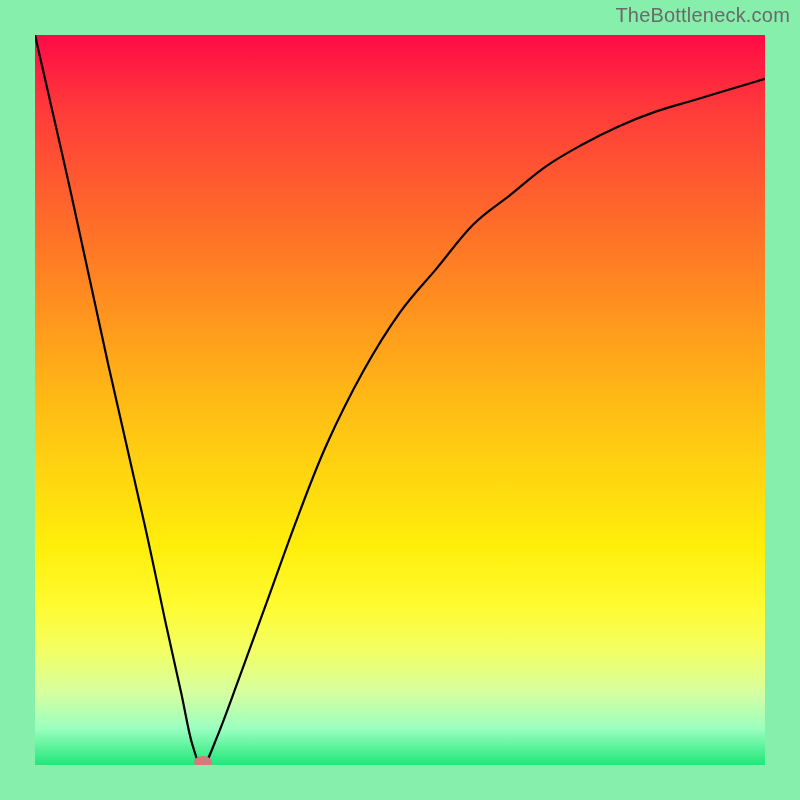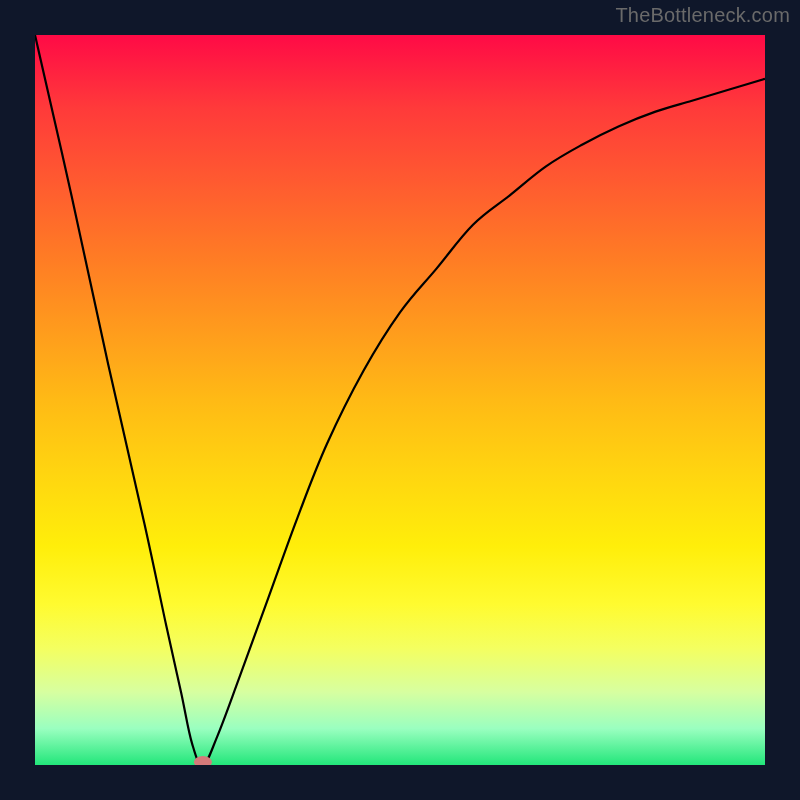--- a/index.html
+++ b/index.html
@@ -7,21 +7,21 @@
     padding: 0;
     width: 800px;
     height: 800px;
     background: #000;
     font-family: Arial, Helvetica, sans-serif;
   }
   .frame {
     position: relative;
     width: 800px;
     height: 800px;
-    background: #0f172a;
+    background: #86efac;
   }
   .plot-area {
     position: absolute;
     left: 35px;
     top: 35px;
     width: 730px;
     height: 730px;
     overflow: hidden;
   }
   .gradient-bg {

